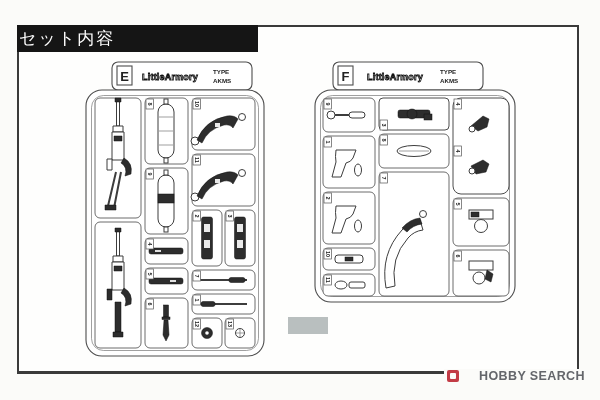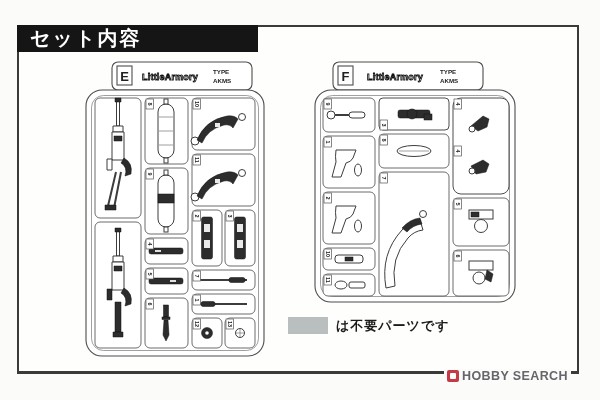--- a/index.html
+++ b/index.html
@@ -2,21 +2,21 @@
 <html><head>
 <meta charset="utf-8">
 <style>
   html,body{margin:0;padding:0;}
   body{font-family:"Liberation Sans","DejaVu Sans",sans-serif;background:#fff;}
   .photo{position:relative;width:600px;height:400px;background:#fbfbf9;overflow:hidden;}
   .page{position:absolute;left:17px;top:25px;width:562px;height:349px;background:#fefefd;
         border:2px solid #3a3a3a;border-bottom-width:3px;box-sizing:border-box;}
   .header-bar{position:absolute;left:17px;top:25px;width:241px;height:27px;background:#151515;
         display:flex;align-items:center;z-index:3;}
-  .header-bar span{color:#fff;font-size:20px;font-weight:bold;letter-spacing:2px;padding-left:13px;}
+  .header-bar span{color:#fff;font-size:17px;font-weight:normal;letter-spacing:2px;padding-left:2px;}
   .sprue{position:absolute;}
   .sprue-e{left:84px;top:60px;}
   .sprue-f{left:313px;top:60px;}
   
   .ln{fill:#fff;stroke:#4d4d4d;stroke-width:1.1;}
   .ln2{fill:none;stroke:#777;stroke-width:.7;}
   .cell{fill:#fff;stroke:#5c5c5c;stroke-width:.9;}
   .cell-gray{stroke:#4d4d4d;stroke-width:1;}
   .dk{fill:#2d2d2d;stroke:#111;stroke-width:.5;}
   .ol{fill:#fff;stroke:#3d3d3d;stroke-width:1;}
@@ -28,21 +28,21 @@
             fill:#fff;stroke:#111;stroke-width:.85;letter-spacing:.2px;}
   .type-txt{font-family:"Liberation Sans",sans-serif;font-size:6.2px;font-weight:bold;fill:#222;}
   
   .swatch{position:absolute;left:288px;top:317px;width:40px;height:17px;background:#b9bfbf;}
   .swatch-caption{position:absolute;left:336px;top:317px;font-size:13px;font-weight:bold;color:#1b1b1b;letter-spacing:1px;}
   
   .note-box{position:absolute;left:448px;top:296px;width:124px;height:66px;border:1.5px solid #3c3c3c;
             box-sizing:border-box;background:#fff;}
   .note-text{font-size:8.3px;line-height:10.5px;color:#222;padding:3px 4px 0 5px;letter-spacing:0;}
   
-  .watermark{position:absolute;left:444px;top:369px;display:flex;align-items:center;gap:3px;
+  .watermark{position:absolute;left:444px;top:369px;display:flex;align-items:center;gap:20px;
              background:#fbfbf9;padding:0 3px;z-index:5;}
   .wm-icon{width:12px;height:12px;background:#c23b46;border-radius:2px;position:relative;}
   .wm-icon::after{content:"";position:absolute;left:3px;top:3px;width:6px;height:6px;background:#fbfbf9;border-radius:1px;}
   .wm-text{font-size:12.5px;font-weight:bold;color:#64666b;letter-spacing:.4px;}
 </style>
 </head>
 <body>
 
 <div class="photo">
 
@@ -351,21 +351,20 @@
           <text x="3.75" y="5" transform="rotate(90 3.75 5)" text-anchor="middle" dominant-baseline="central" class="lbl-txt">5</text>
         </g>
       <g transform="translate(141,191)">
           <rect width="7.5" height="10" class="lbl-box"></rect>
           <text x="3.75" y="5" transform="rotate(90 3.75 5)" text-anchor="middle" dominant-baseline="central" class="lbl-txt">6</text>
         </g>
     </g>
   </svg>
 
   <div class="swatch"></div>
-  <div class="swatch-caption">は不要パーツです</div>
 
 
   <div class="watermark">
     <span class="wm-icon"></span>
     <span class="wm-text">HOBBY SEARCH</span>
   </div>
 
 </div>
 
 </body></html>

